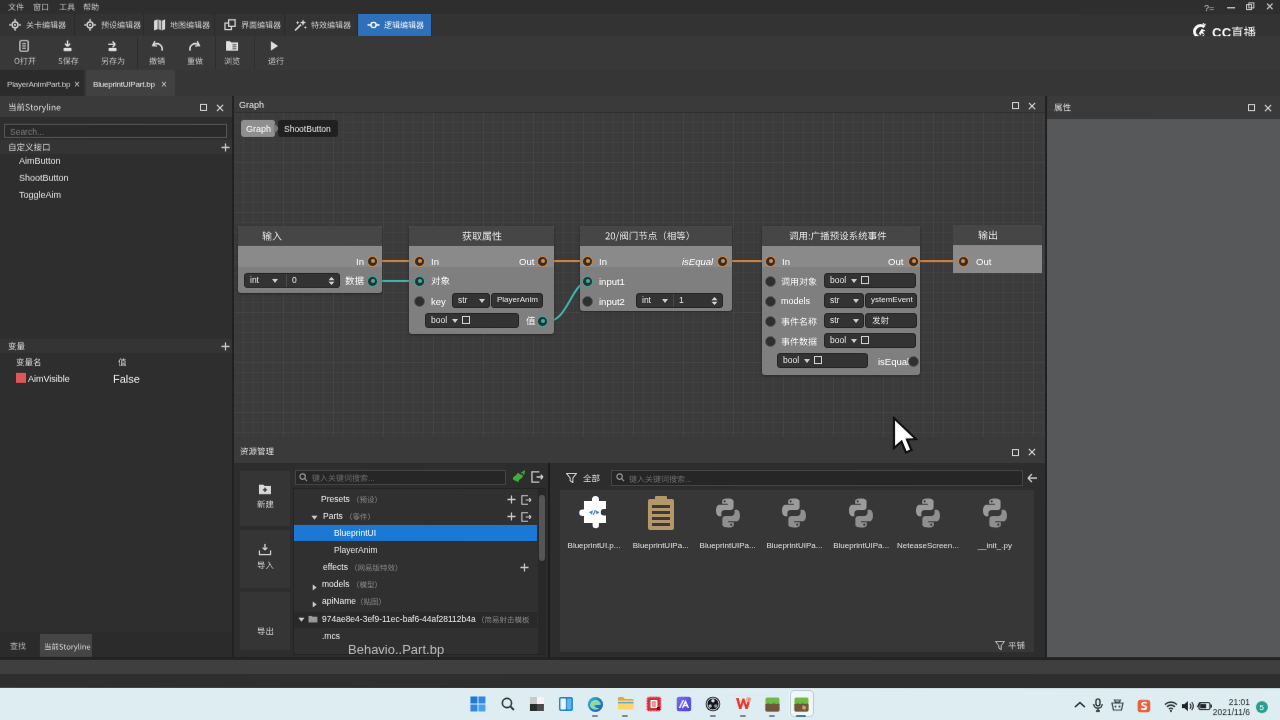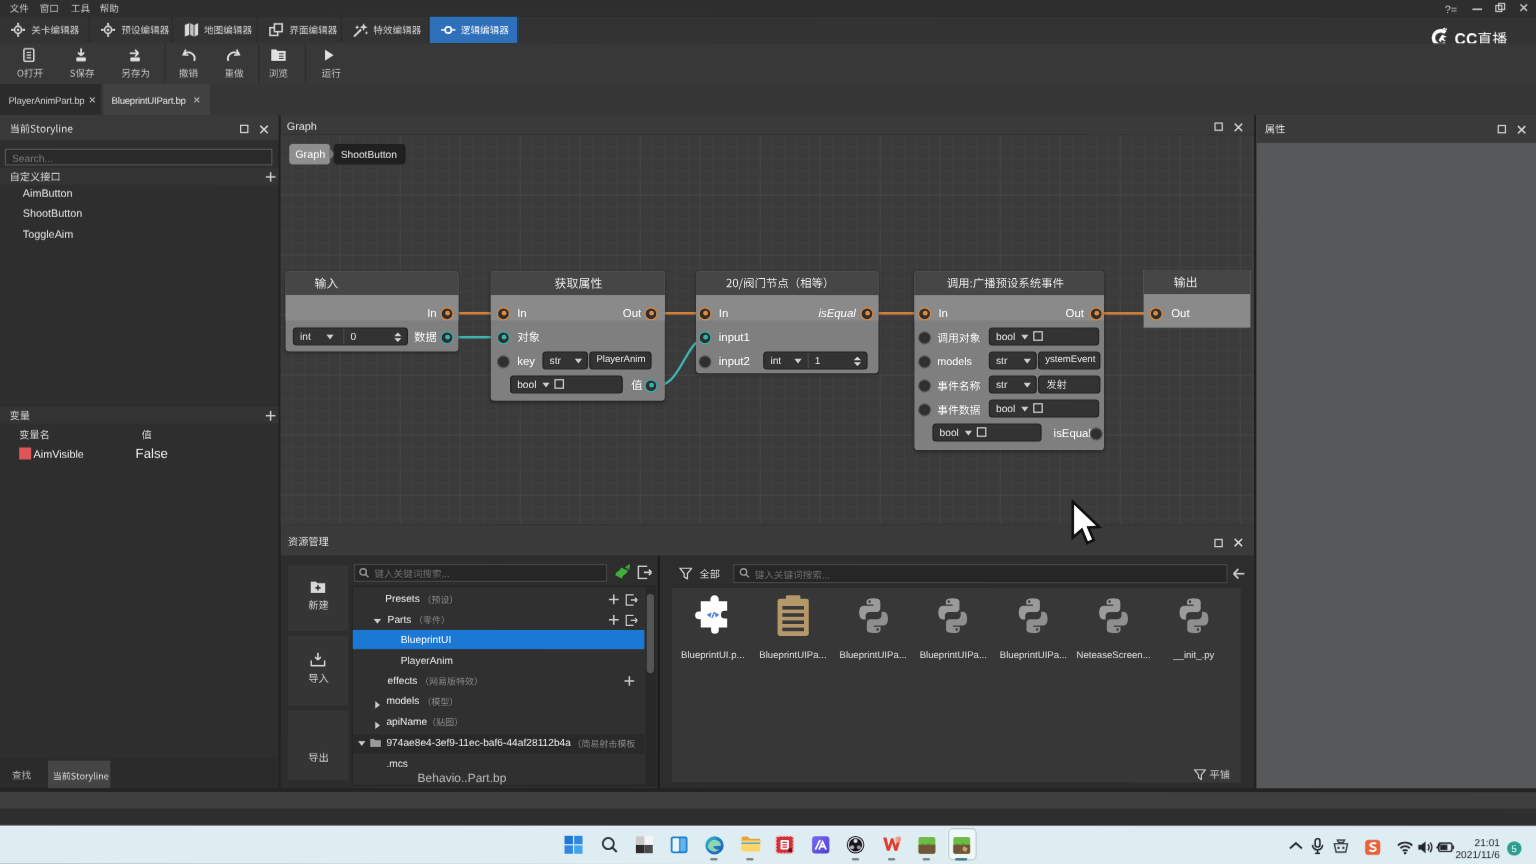--- a/index.html
+++ b/index.html
@@ -482,21 +482,21 @@
       <path d="M0.5 2 H7.5 L4 6.5 Z" fill="#cccccc"></path>
     </svg>
 <svg class="abs" style="left:308px;top:615px" width="10" height="8" viewBox="0 0 11 9">
       <path d="M0.5 1 H4 L5 2 H10.5 V8.5 H0.5 Z" fill="#9a9a9a"></path>
     </svg>
 <div style="position:absolute;left:322px;top:614px;font-size:8.5px;color:#f0f0f0;white-space:nowrap;line-height:10.5px;">974ae8e4-3ef9-11ec-baf6-44af28112b4a</div>
 <div style="position:absolute;left:477px;top:615.5px;line-height:0;"><svg class="" width="52.5" height="7.5" viewBox="0 0 52.5 7.5" style="overflow:visible">
         <path d="M5.2 3.8C5.2 5.2 5.8 6.4 6.7 7.3L7.2 7.1C6.3 6.2 5.8 5.1 5.8 3.8C5.8 2.4 6.3 1.3 7.2 0.4L6.7 0.2C5.8 1.1 5.2 2.3 5.2 3.8ZM8.3 3.2L8.3 7.2L8.8 7.2L8.8 3.2ZM8.6 2.6C9.0 2.8 9.3 3.2 9.5 3.5L9.9 3.2C9.7 2.9 9.4 2.5 9.1 2.3ZM9.9 3.7L9.9 6.3L12.7 6.3L12.7 3.7ZM9.1 0.3C8.8 1.0 8.4 1.7 7.9 2.1C8.0 2.2 8.2 2.3 8.3 2.4C8.6 2.2 8.9 1.8 9.1 1.4L9.6 1.4C9.7 1.7 9.9 2.1 10.0 2.4L10.5 2.2C10.4 2.0 10.3 1.7 10.1 1.4L11.2 1.4L11.2 1.0L9.4 1.0C9.4 0.8 9.5 0.6 9.6 0.4ZM12.0 0.3C11.8 0.9 11.4 1.6 11.0 2.0C11.2 2.0 11.4 2.2 11.5 2.3C11.7 2.1 11.9 1.8 12.1 1.4L12.7 1.4C12.9 1.8 13.1 2.1 13.2 2.4L13.7 2.2C13.6 2.0 13.4 1.7 13.3 1.4L14.5 1.4L14.5 1.0L12.3 1.0C12.4 0.8 12.4 0.6 12.5 0.4ZM12.2 5.2L12.2 5.9L10.4 5.9L10.4 5.2ZM10.4 4.1L12.2 4.1L12.2 4.8L10.4 4.8ZM10.1 2.6L10.1 3.1L13.7 3.1L13.7 6.5C13.7 6.6 13.6 6.7 13.5 6.7C13.4 6.7 13.0 6.7 12.6 6.7C12.6 6.8 12.7 7.0 12.8 7.2C13.3 7.2 13.7 7.1 13.9 7.1C14.1 7.0 14.2 6.8 14.2 6.5L14.2 2.6ZM16.9 2.3L20.7 2.3L20.7 3.1L16.9 3.1ZM16.9 1.1L20.7 1.1L20.7 1.9L16.9 1.9ZM16.4 0.6L16.4 3.5L17.2 3.5C16.7 4.2 16.0 4.8 15.3 5.3C15.4 5.3 15.6 5.5 15.7 5.7C16.1 5.4 16.6 5.1 16.9 4.7L18.0 4.7C17.5 5.5 16.7 6.2 15.9 6.6C16.1 6.7 16.3 6.9 16.4 7.0C17.2 6.5 18.1 5.6 18.6 4.7L19.6 4.7C19.3 5.6 18.7 6.4 18.0 6.9C18.1 7.0 18.4 7.1 18.5 7.2C19.2 6.6 19.8 5.7 20.2 4.7L21.1 4.7C21.0 6.0 20.9 6.5 20.7 6.7C20.6 6.7 20.6 6.7 20.4 6.7C20.3 6.7 20.0 6.7 19.6 6.7C19.7 6.8 19.7 7.0 19.7 7.2C20.1 7.2 20.5 7.2 20.7 7.2C20.9 7.2 21.0 7.1 21.2 7.0C21.4 6.8 21.6 6.1 21.7 4.4C21.7 4.3 21.7 4.2 21.7 4.2L17.4 4.2C17.6 4.0 17.7 3.7 17.9 3.5L21.2 3.5L21.2 0.6ZM26.5 3.4C26.9 4.0 27.2 4.7 27.4 5.2L27.9 5.0C27.7 4.5 27.3 3.8 26.9 3.2ZM23.9 2.6L25.4 2.6L25.4 3.3L23.9 3.3ZM23.9 2.2L23.9 1.6L25.4 1.6L25.4 2.2ZM23.9 3.7L25.4 3.7L25.4 4.3L23.9 4.3ZM22.9 4.3L22.9 4.8L24.8 4.8C24.3 5.5 23.5 6.1 22.7 6.5C22.8 6.5 23.0 6.8 23.1 6.9C24.0 6.4 24.8 5.7 25.4 4.8L25.4 4.8L25.4 6.6C25.4 6.7 25.4 6.7 25.3 6.7C25.2 6.7 24.8 6.7 24.4 6.7C24.5 6.8 24.6 7.1 24.6 7.2C25.1 7.2 25.5 7.2 25.7 7.1C25.9 7.0 25.9 6.9 25.9 6.6L25.9 1.1L24.7 1.1C24.8 0.9 25.0 0.6 25.1 0.4L24.5 0.3C24.4 0.5 24.3 0.9 24.2 1.1L23.4 1.1L23.4 4.3ZM28.3 0.3L28.3 2.0L26.2 2.0L26.2 2.6L28.3 2.6L28.3 6.5C28.3 6.6 28.3 6.7 28.1 6.7C28.0 6.7 27.6 6.7 27.1 6.7C27.2 6.8 27.3 7.0 27.3 7.2C28.0 7.2 28.3 7.2 28.6 7.1C28.8 7.0 28.9 6.8 28.9 6.5L28.9 2.6L29.7 2.6L29.7 2.0L28.9 2.0L28.9 0.3ZM31.1 4.3L31.1 6.8L35.8 6.8L35.8 7.2L36.4 7.2L36.4 4.3L35.8 4.3L35.8 6.2L34.1 6.2L34.1 3.8L37.0 3.8L37.0 3.2L34.1 3.2L34.1 2.0L36.5 2.0L36.5 1.5L34.1 1.5L34.1 0.3L33.5 0.3L33.5 1.5L31.0 1.5L31.0 2.0L33.5 2.0L33.5 3.2L30.5 3.2L30.5 3.8L33.5 3.8L33.5 6.2L31.7 6.2L31.7 4.3ZM41.0 3.5L43.6 3.5L43.6 4.0L41.0 4.0ZM41.0 2.5L43.6 2.5L43.6 3.1L41.0 3.1ZM43.0 0.3L43.0 0.9L41.8 0.9L41.8 0.3L41.3 0.3L41.3 0.9L40.2 0.9L40.2 1.4L41.3 1.4L41.3 2.0L41.8 2.0L41.8 1.4L43.0 1.4L43.0 2.0L43.5 2.0L43.5 1.4L44.6 1.4L44.6 0.9L43.5 0.9L43.5 0.3ZM40.5 2.1L40.5 4.4L42.0 4.4C42.0 4.7 42.0 4.9 41.9 5.1L40.0 5.1L40.0 5.5L41.8 5.5C41.5 6.1 40.9 6.5 39.8 6.8C39.9 6.9 40.1 7.1 40.1 7.2C41.4 6.9 42.1 6.3 42.4 5.5C42.7 6.4 43.4 6.9 44.4 7.2C44.5 7.1 44.6 6.8 44.7 6.7C43.9 6.6 43.3 6.1 42.9 5.5L44.6 5.5L44.6 5.1L42.5 5.1C42.5 4.9 42.6 4.6 42.6 4.4L44.2 4.4L44.2 2.1ZM38.8 0.3L38.8 1.7L37.9 1.7L37.9 2.3L38.8 2.3L38.8 2.3C38.6 3.3 38.2 4.5 37.7 5.1C37.8 5.3 38.0 5.5 38.0 5.7C38.3 5.2 38.6 4.5 38.8 3.8L38.8 7.2L39.4 7.2L39.4 3.3C39.6 3.7 39.8 4.2 39.9 4.5L40.2 4.0C40.1 3.8 39.5 2.9 39.4 2.6L39.4 2.3L40.1 2.3L40.1 1.7L39.4 1.7L39.4 0.3ZM46.5 0.3L46.5 1.7L45.4 1.7L45.4 2.3L46.4 2.3C46.2 3.3 45.7 4.5 45.2 5.1C45.3 5.3 45.5 5.5 45.5 5.7C45.9 5.2 46.2 4.3 46.5 3.4L46.5 7.2L47.0 7.2L47.0 3.2C47.2 3.6 47.4 4.0 47.5 4.3L47.9 3.9C47.8 3.6 47.2 2.8 47.0 2.5L47.0 2.3L47.9 2.3L47.9 1.7L47.0 1.7L47.0 0.3ZM51.6 0.4C50.8 0.8 49.4 0.9 48.2 1.0L48.2 2.8C48.2 4.0 48.1 5.7 47.3 6.9C47.4 7.0 47.7 7.1 47.8 7.2C48.6 6.0 48.7 4.3 48.8 3.0L49.0 3.0C49.2 4.0 49.5 4.8 50.0 5.5C49.5 6.1 48.9 6.5 48.3 6.7C48.4 6.8 48.6 7.1 48.6 7.2C49.3 6.9 49.8 6.5 50.3 6.0C50.7 6.5 51.2 6.9 51.9 7.2C52.0 7.1 52.1 6.8 52.3 6.7C51.6 6.5 51.1 6.1 50.7 5.5C51.2 4.8 51.6 3.8 51.8 2.6L51.5 2.5L51.4 2.5L48.8 2.5L48.8 1.5C49.9 1.4 51.2 1.2 52.0 0.9ZM51.2 3.0C51.0 3.8 50.7 4.5 50.3 5.1C50.0 4.5 49.7 3.8 49.5 3.0Z" fill="#8a8a8a"></path>
       </svg></div>
 <div style="position:absolute;left:322px;top:631px;font-size:8.5px;color:#e8e8e8;white-space:nowrap;line-height:10.5px;">.mcs</div>
-<div style="position:absolute;left:348px;top:645px;font-size:10px;color:#bbbbbb;white-space:nowrap;line-height:10px;">Behavio..Part.bp</div>
+<div style="position:absolute;left:348px;top:645px;font-size:13px;color:#bbbbbb;white-space:nowrap;line-height:10px;">Behavio..Part.bp</div>
 <div class="abs" style="left:538px;top:489px;width:8px;height:165px;background:#282828"></div>
 <div class="abs" style="left:539px;top:495px;width:6px;height:66px;background:#555555;border-radius:3px"></div>
 <div class="abs" style="left:548px;top:463px;width:2px;height:194px;background:#1c1c1c"></div>
 <div class="abs" style="left:552px;top:463px;width:489px;height:194px;background:#2d2d2d"></div>
 <svg class="abs" style="left:566px;top:473px" width="11" height="10" viewBox="0 0 12 11">
       <path d="M0.5 0.5 H11.5 L7.5 5.5 V10.5 L4.5 8.5 V5.5 Z" fill="none" stroke="#cccccc" stroke-width="1.2"></path>
     </svg>
 <div style="position:absolute;left:583px;top:473.5px;line-height:0;"><svg class="" width="17.0" height="8.5" viewBox="0 0 17.0 8.5" style="overflow:visible">
         <path d="M4.2 0.2C3.3 1.6 1.8 2.8 0.2 3.6C0.4 3.7 0.6 3.9 0.7 4.1C1.0 3.9 1.3 3.7 1.7 3.5L1.7 4.0L3.9 4.0L3.9 5.4L1.7 5.4L1.7 5.9L3.9 5.9L3.9 7.3L0.6 7.3L0.6 7.9L7.9 7.9L7.9 7.3L4.6 7.3L4.6 5.9L6.9 5.9L6.9 5.4L4.6 5.4L4.6 4.0L6.9 4.0L6.9 3.5C7.2 3.7 7.5 3.9 7.9 4.1C8.0 3.9 8.1 3.7 8.3 3.6C6.9 2.8 5.7 2.0 4.6 0.7L4.8 0.5ZM1.7 3.5C2.7 2.9 3.6 2.1 4.2 1.2C5.1 2.1 5.9 2.8 6.9 3.5ZM9.7 2.1C9.9 2.6 10.2 3.2 10.2 3.6L10.8 3.4C10.7 3.1 10.5 2.5 10.3 2.0ZM13.8 0.8L13.8 8.1L14.4 8.1L14.4 1.4L15.8 1.4C15.5 2.0 15.2 2.9 14.9 3.7C15.6 4.4 15.9 5.1 15.9 5.6C15.9 5.9 15.8 6.2 15.6 6.3C15.5 6.3 15.4 6.3 15.3 6.4C15.1 6.4 14.9 6.4 14.6 6.3C14.7 6.5 14.8 6.8 14.8 6.9C15.1 7.0 15.3 7.0 15.5 6.9C15.7 6.9 15.9 6.9 16.1 6.8C16.3 6.6 16.5 6.2 16.5 5.7C16.5 5.1 16.3 4.4 15.5 3.6C15.9 2.8 16.3 1.8 16.6 1.0L16.1 0.8L16.0 0.8ZM10.6 0.5C10.7 0.7 10.9 1.1 11.0 1.3L9.2 1.3L9.2 1.9L13.2 1.9L13.2 1.3L11.6 1.3C11.5 1.1 11.3 0.6 11.2 0.3ZM12.2 2.0C12.0 2.5 11.8 3.2 11.6 3.6L8.9 3.6L8.9 4.2L13.4 4.2L13.4 3.6L12.2 3.6C12.4 3.2 12.6 2.6 12.8 2.1ZM9.4 5.0L9.4 8.1L10.0 8.1L10.0 7.7L12.4 7.7L12.4 8.0L13.0 8.0L13.0 5.0ZM10.0 7.1L10.0 5.6L12.4 5.6L12.4 7.1Z" fill="#e0e0e0"></path>
       </svg></div>

